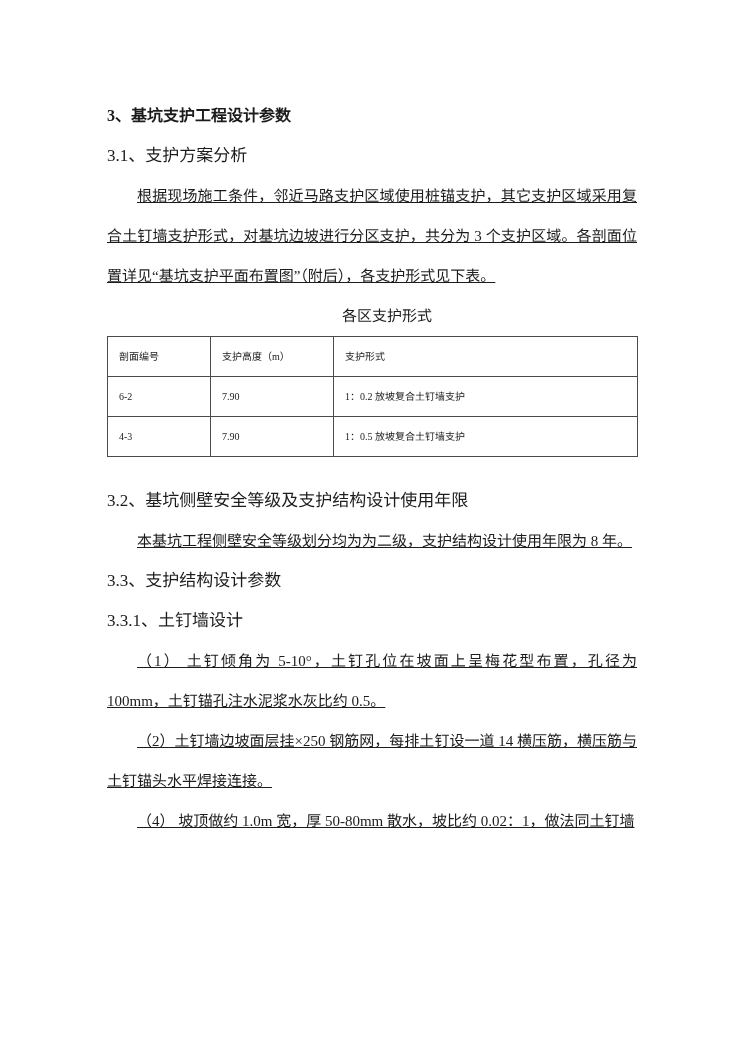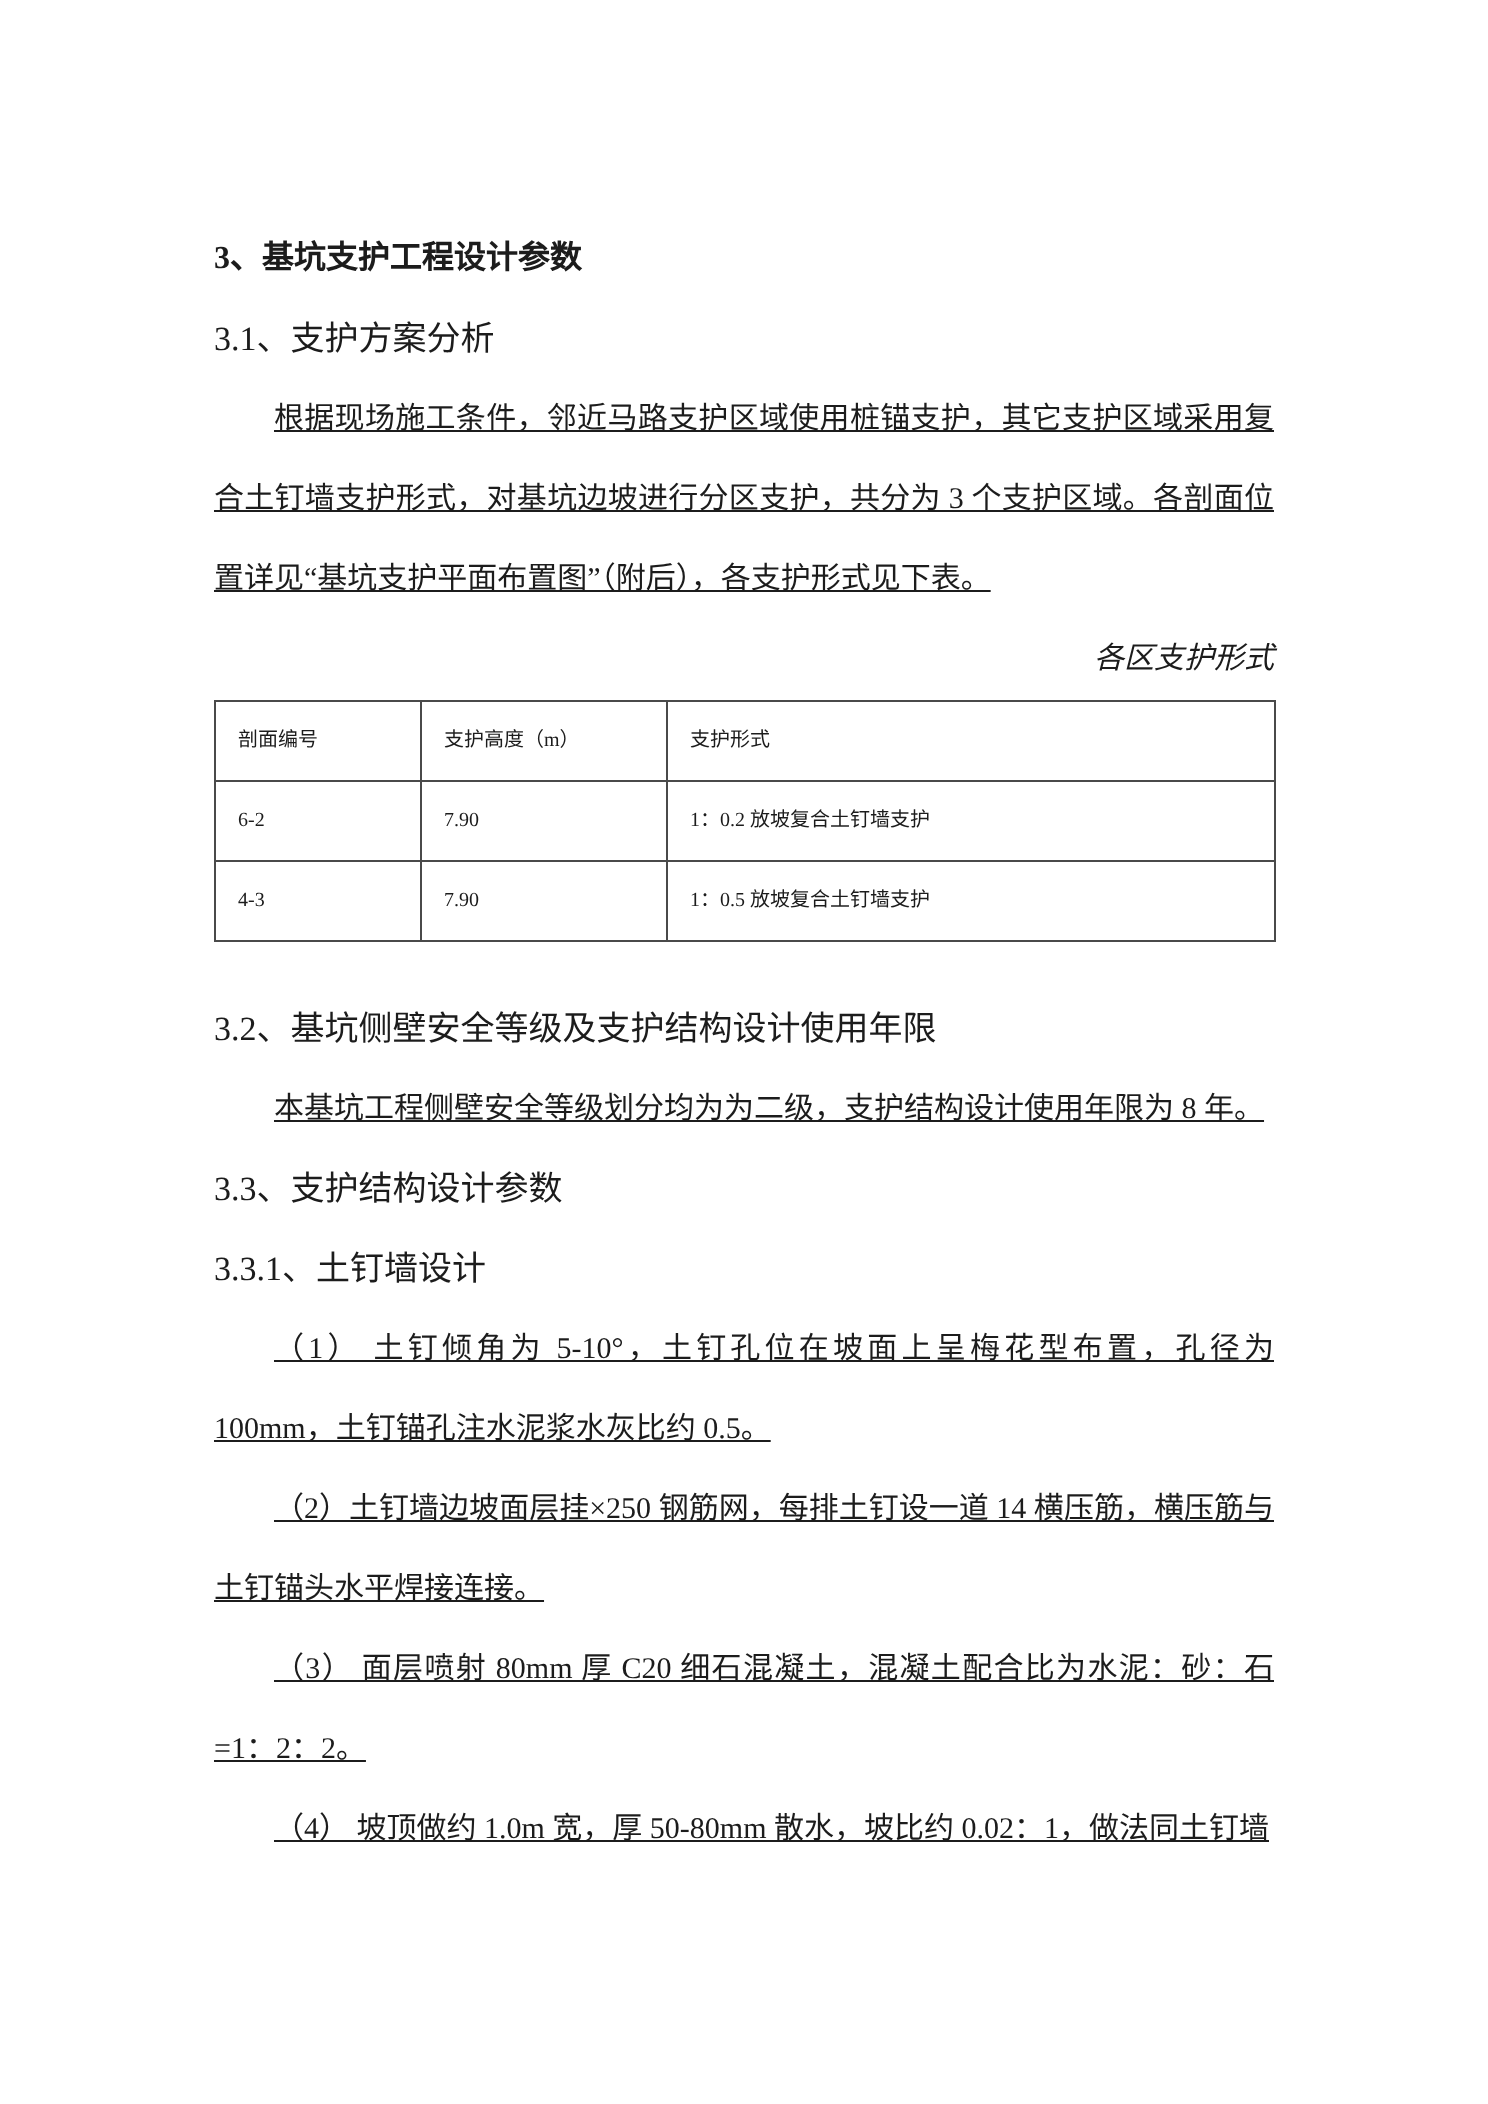--- a/index.html
+++ b/index.html
@@ -8,21 +8,21 @@
     width: 744px;
     height: 1052px;
     background: #ffffff;
     overflow: hidden;
     font-family: "Liberation Serif", "DejaVu Serif", serif;
     color: #1c1c1c;
   }
   .content {
     position: absolute;
     left: 107px;
-    top: 110px;
+    top: 96px;
     width: 530px;
     font-size: 15px;
     line-height: 40px;
     text-align: justify;
   }
   .doc-title {
     margin: 0;
     font-size: 16px;
     font-weight: 700;
     line-height: 40px;
@@ -36,22 +36,21 @@
     text-align: left;
   }
   p.body-para {
     margin: 0;
     text-indent: 2em;
     text-decoration: underline;
   }
   .table-caption {
     margin: 0;
     text-indent: 2em;
-    text-align: right;
-    font-style: italic;
+    text-align: center;
   }
   table.support-table {
     width: 530px;
     border-collapse: collapse;
     table-layout: fixed;
     margin: 0 0 24px 0;
   }
   table.support-table th,
   table.support-table td {
     border: 1px solid #4a4a4a;
@@ -110,17 +109,16 @@
     <h2 class="sec-heading">3.2、基坑侧壁安全等级及支护结构设计使用年限</h2>
 
     <p class="body-para">本基坑工程侧壁安全等级划分均为为二级，支护结构设计使用年限为 8 年。</p>
 
     <h2 class="sec-heading">3.3、支护结构设计参数</h2>
 
     <h3 class="sec-heading">3.3.1、土钉墙设计</h3>
 
     <p class="body-para">（1） 土钉倾角为 5-10°，土钉孔位在坡面上呈梅花型布置，孔径为 100mm，土钉锚孔注水泥浆水灰比约 0.5。</p>
     <p class="body-para">（2）土钉墙边坡面层挂×250 钢筋网，每排土钉设一道 14 横压筋，横压筋与土钉锚头水平焊接连接。</p>
-    <p class="body-para">（3） 面层喷射 80mm 厚 C20 细石混凝土，混凝土配合比为水泥：砂：石=1：2：2。</p>
     <p class="body-para">（4） 坡顶做约 1.0m 宽，厚 50-80mm 散水，坡比约 0.02：1，做法同土钉墙</p>
 
   </div>
 </div>
 
 </body></html>

